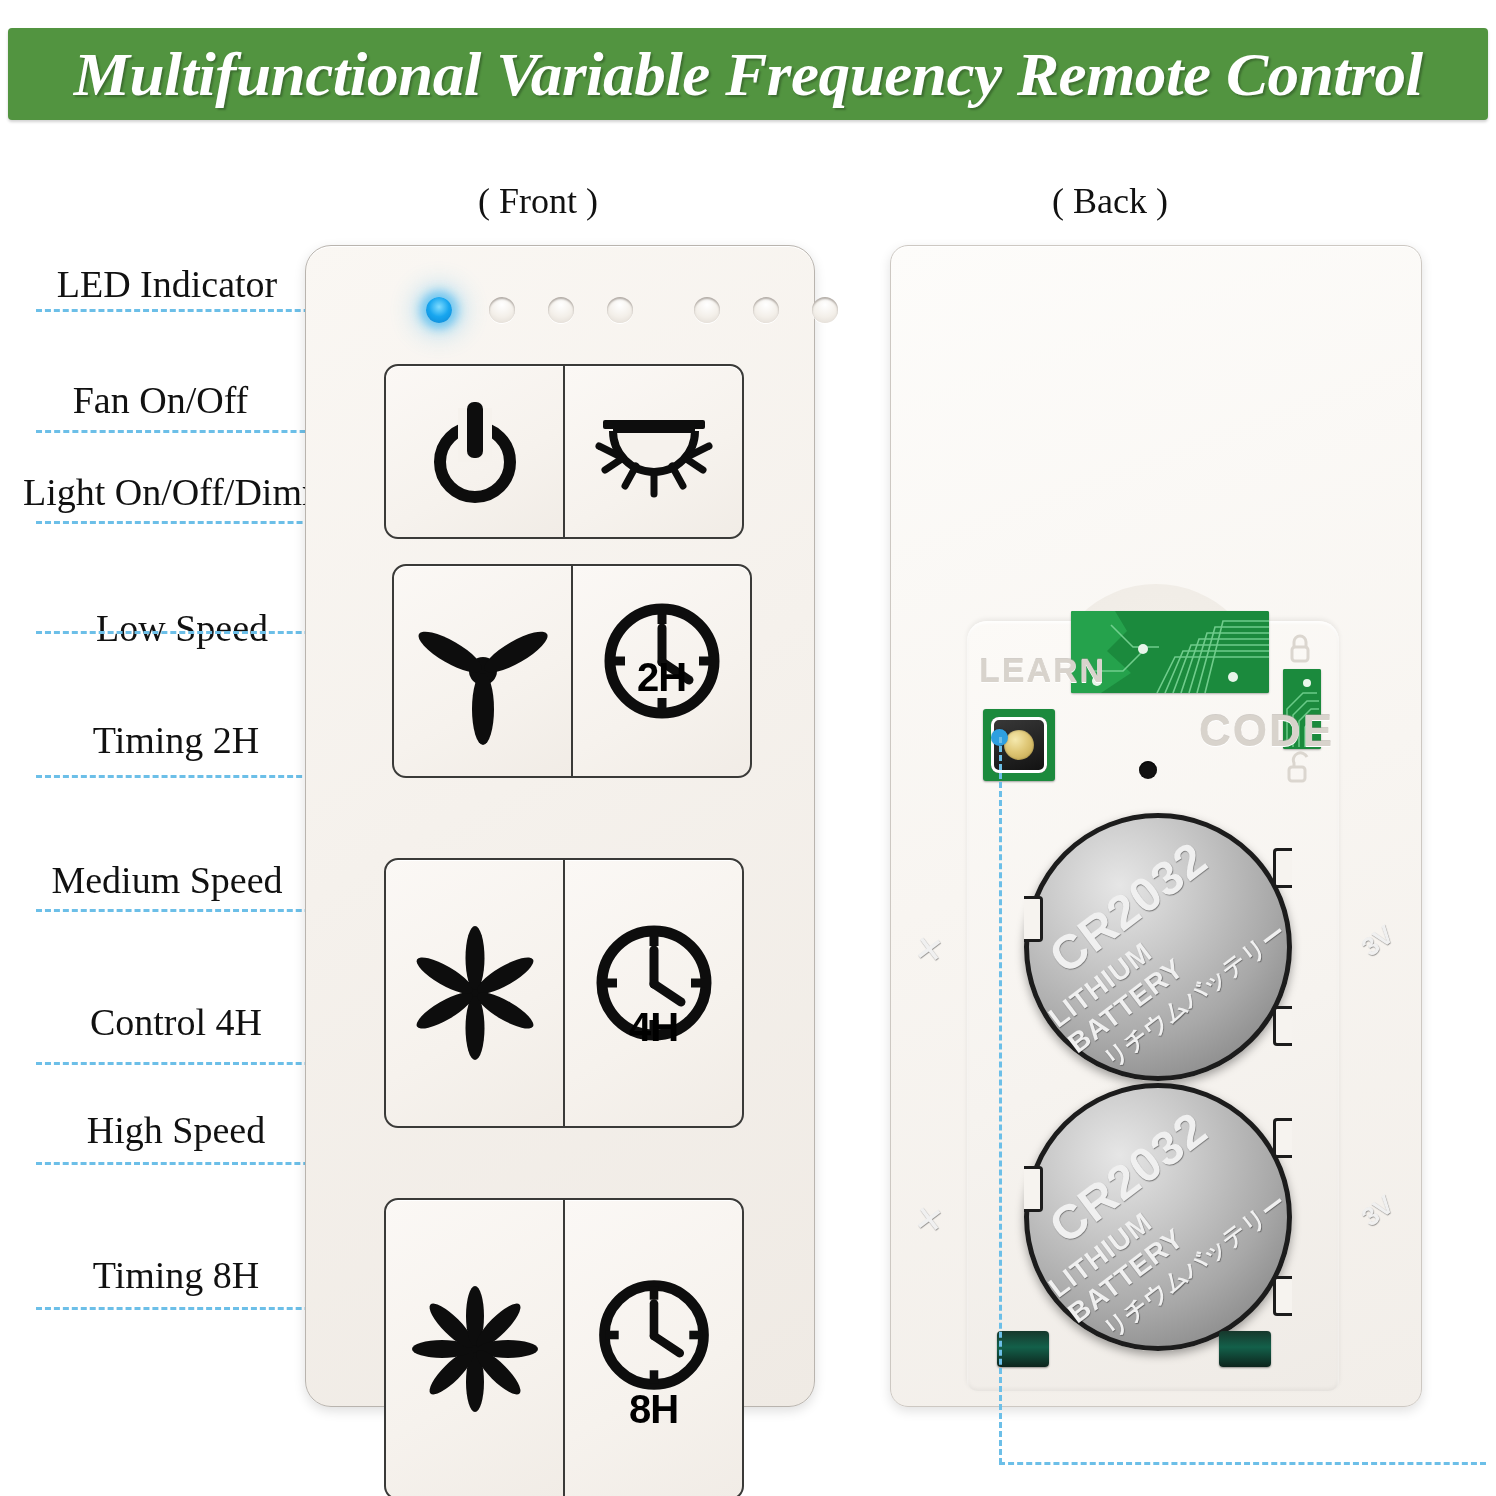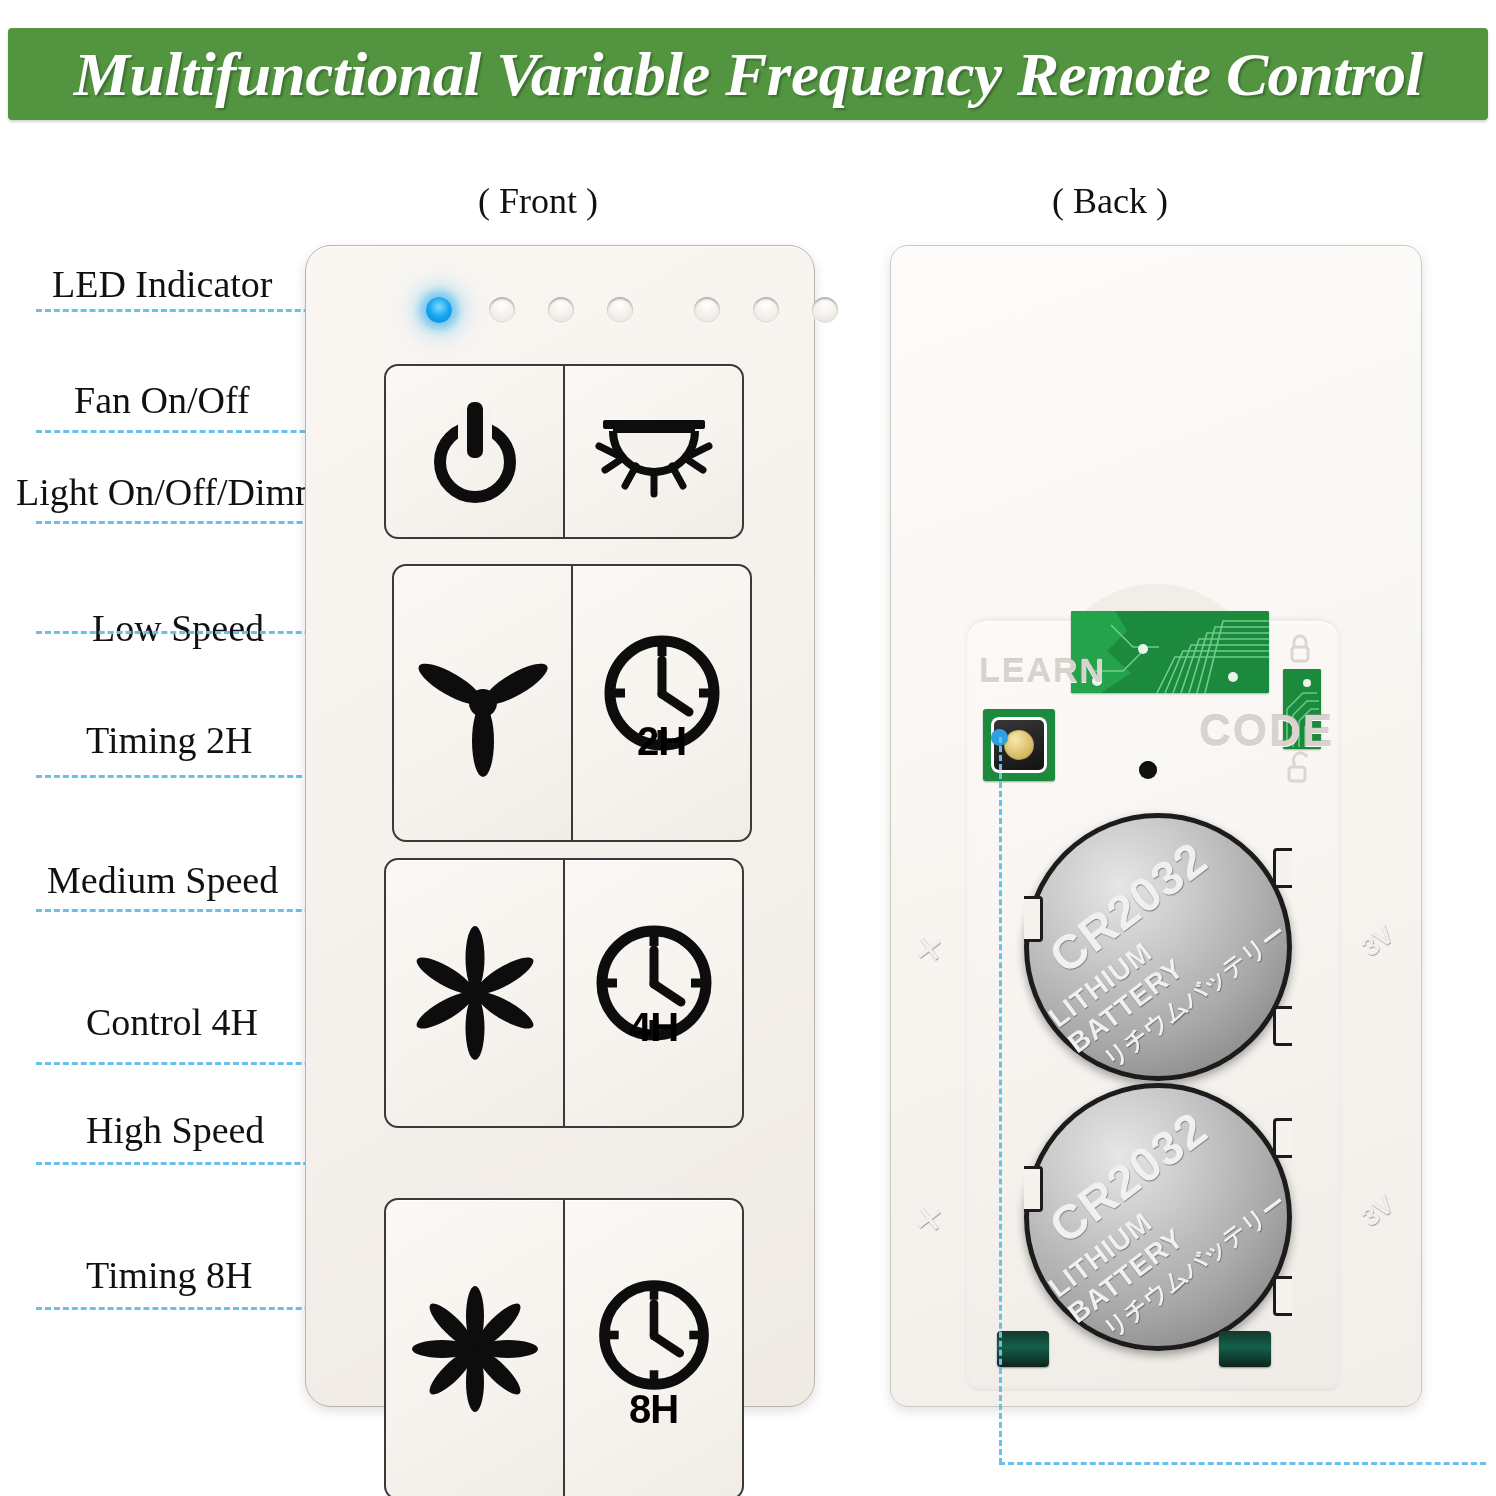--- a/index.html
+++ b/index.html
@@ -30,21 +30,21 @@
   
   .view-caption{
     position:absolute;font-size:36px;color:#111;white-space:nowrap;
   }
   #caption-front{left:478px;top:180px;}
   #caption-back{left:1052px;top:180px;}
 
   
   .callout-label{
     position:absolute;font-size:38px;color:#111;white-space:nowrap;
-    text-align:left;
+    text-align:center;
   }
 
   
   .leader{
     position:absolute;height:0;border-top:3px dashed #6cbfe8;
   }
   .leader-v{
     position:absolute;width:0;border-left:3px dashed #6cbfe8;
   }
   .hook{ position:absolute; overflow:visible; pointer-events:none;}
@@ -186,21 +186,21 @@
 <div class="stage">
 
   <div id="title-banner">
     <div id="title-text">Multifunctional Variable Frequency Remote Control</div>
   </div>
 
   <div class="view-caption" id="caption-front">( Front )</div>
   <div class="view-caption" id="caption-back">( Back )</div>
 
   <div class="callout-label" style="left:52px;top:262px;width:230px;">LED Indicator</div>
-  <div class="callout-label" style="left:74px;top:378px;width:185px;">Fan On/Off</div>
+  <div class="callout-label" style="left:68px;top:378px;width:185px;">Fan On/Off</div>
   <div class="callout-label" style="left:16px;top:470px;width:352px;">Light On/Off/Dimmer</div>
   <div class="callout-label" style="left:92px;top:606px;width:180px;">Low Speed</div>
   <div class="callout-label" style="left:86px;top:718px;width:180px;">Timing 2H</div>
   <div class="callout-label" style="left:47px;top:858px;width:240px;">Medium Speed</div>
   <div class="callout-label" style="left:86px;top:1000px;width:180px;">Control 4H</div>
   <div class="callout-label" style="left:86px;top:1108px;width:180px;">High Speed</div>
   <div class="callout-label" style="left:86px;top:1253px;width:180px;">Timing 8H</div>
 
   <div class="leader" style="left:36px;top:309px;width:345px;"></div>
   <div class="dot" style="left:372px;top:293px;"></div>
@@ -290,21 +290,21 @@
               <line x1="63" y1="94" x2="63" y2="72"></line>
               <line x1="92" y1="86" x2="81" y2="66"></line>
               <line x1="112" y1="70" x2="94" y2="58"></line>
               <line x1="118" y1="46" x2="100" y2="55"></line>
             </g>
           </svg>
         </span>
       </div>
     </div>
 
-    <div class="btn-row" style="top:318px;height:278px;padding-left:8px;">
+    <div class="btn-row" style="top:318px;height:214px;padding-left:8px;">
       <div class="btn left">
         <span>
           <svg width="160" height="160" viewBox="0 0 160 160">
             <g fill="#0d0d0d">
               <ellipse cx="80" cy="80" rx="14" ry="14"></ellipse>
               <g>
                 <ellipse cx="80" cy="118" rx="11" ry="36"></ellipse>
                 <ellipse cx="80" cy="118" rx="11" ry="36" transform="rotate(120 80 80)"></ellipse>
                 <ellipse cx="80" cy="118" rx="11" ry="36" transform="rotate(240 80 80)"></ellipse>
               </g>

